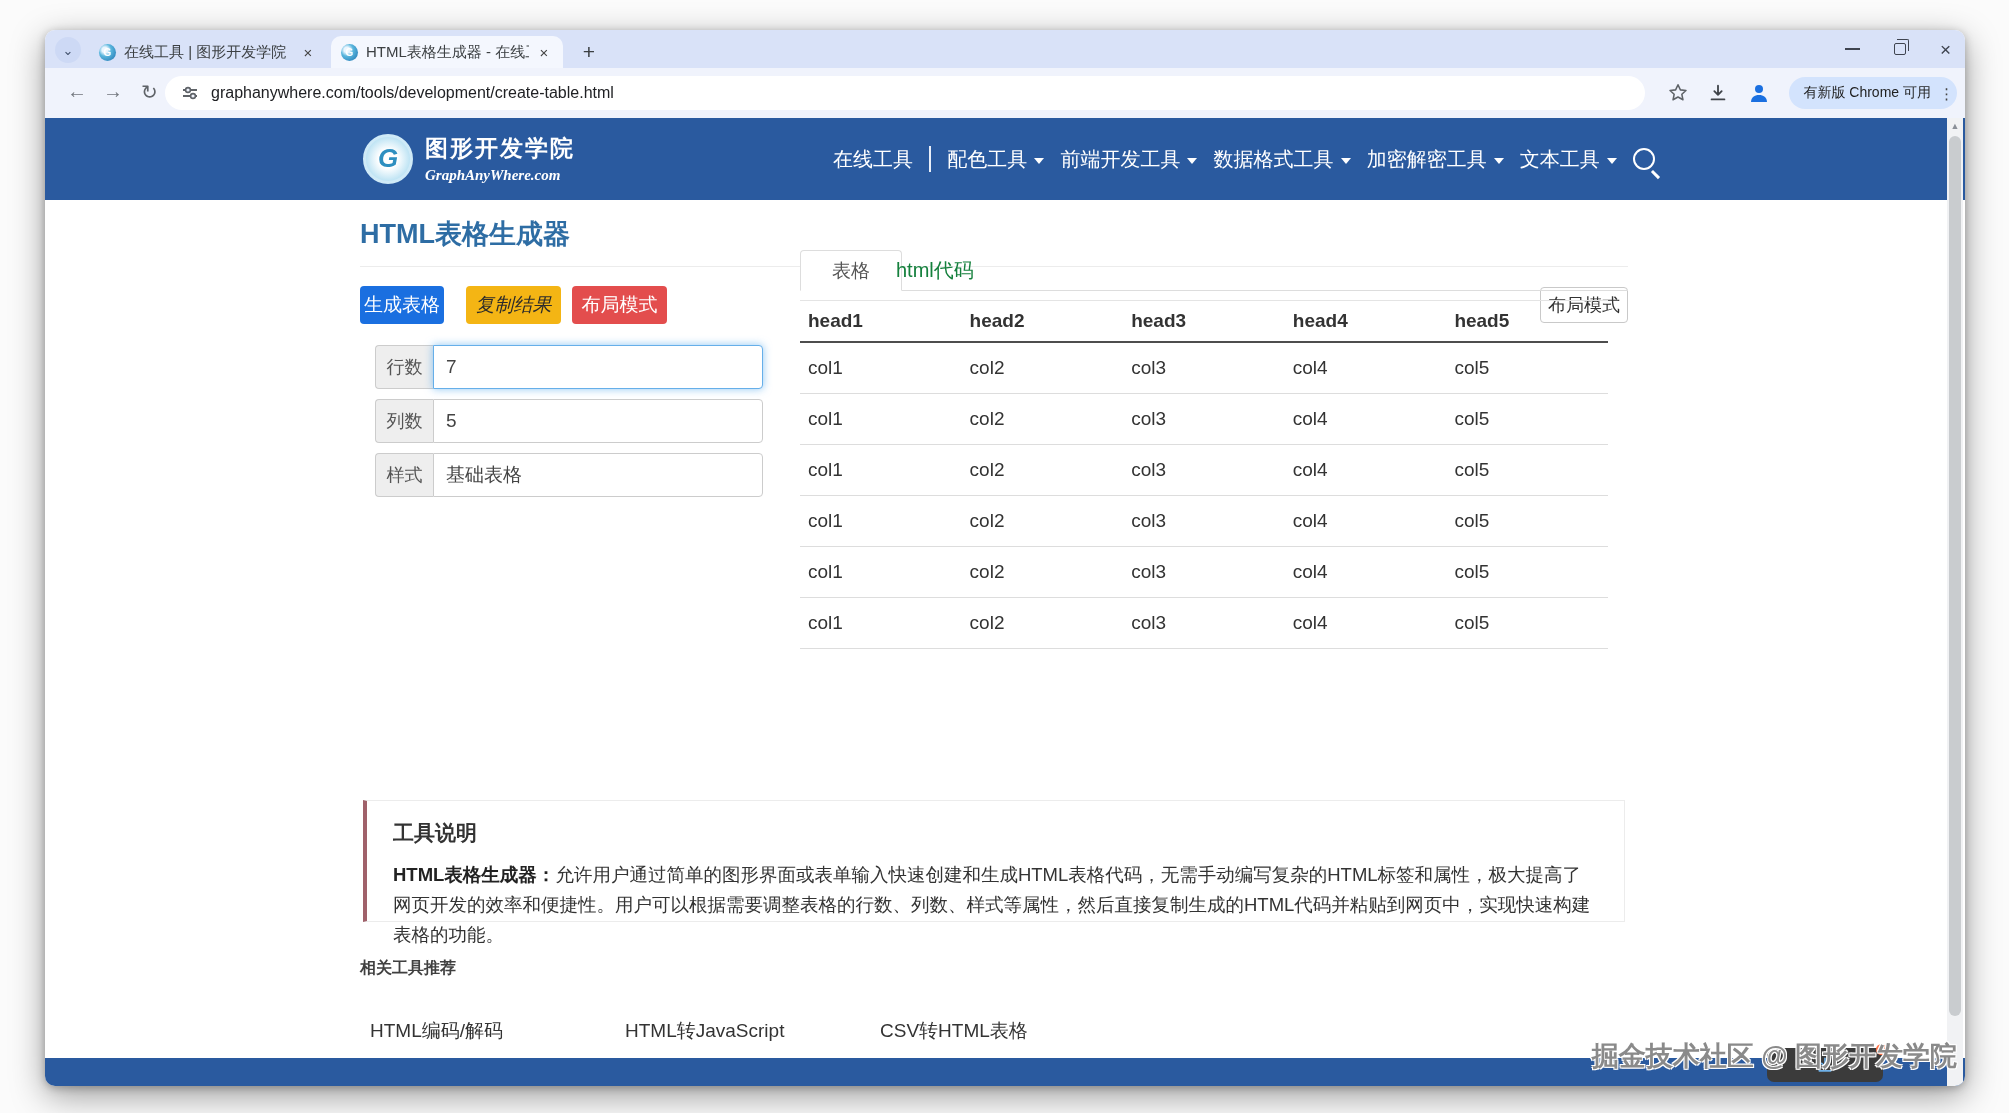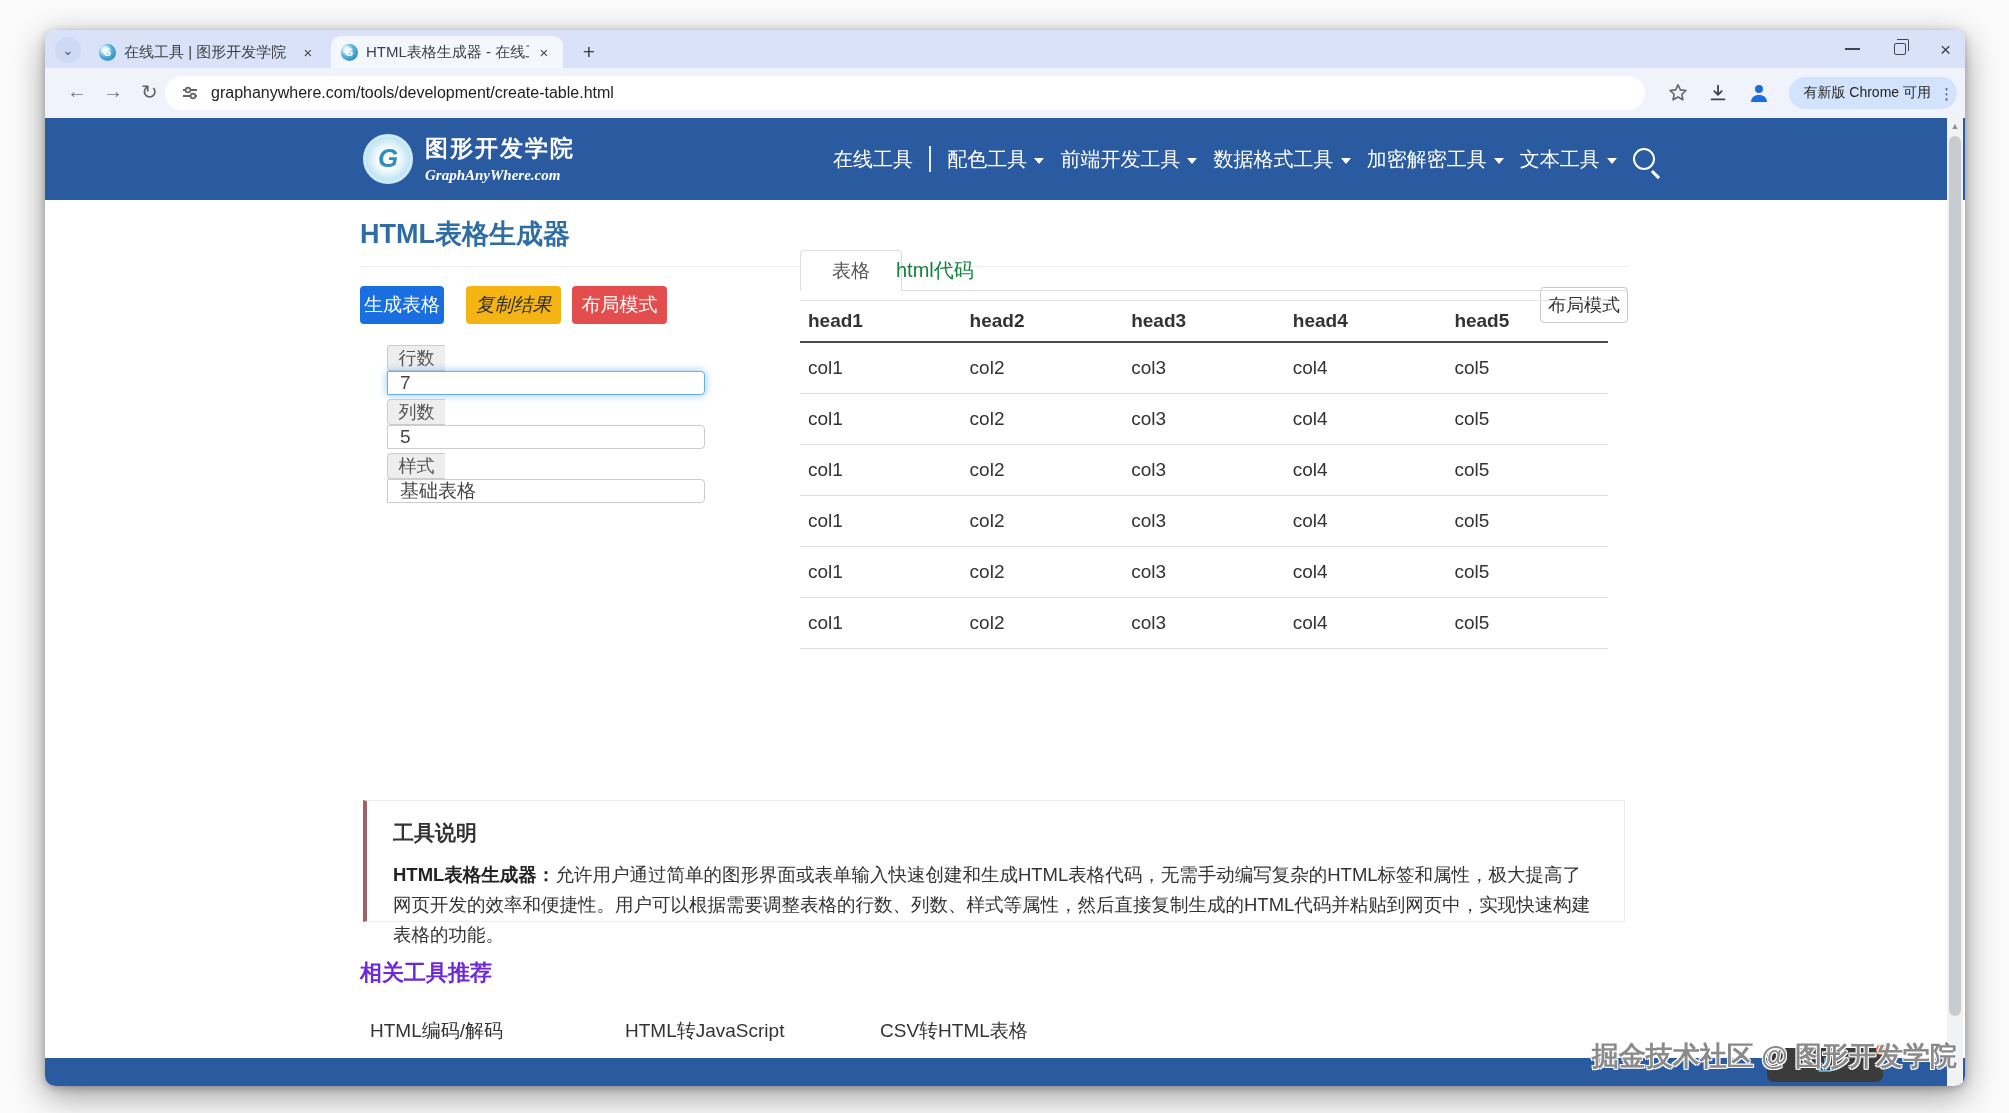--- a/index.html
+++ b/index.html
@@ -64,21 +64,21 @@
   .content { position:absolute; left:0; top:170px; width:100%; height:858px; background:#fff; }
   .page-title { position:absolute; left:315px; top:16px; font-size:27px; font-weight:bold; color:#2e6da4; }
   .title-rule { position:absolute; left:315px; top:66px; width:1268px; border-top:1px solid #ececec; }
 
   .btn { position:absolute; height:38px; border-radius:4px; font-size:19px; display:flex; align-items:center; justify-content:center; }
   .btn-generate { left:315px; top:86px; width:84px; background:#1a6fe0; color:#fff; }
   .btn-copy     { left:421px; top:86px; width:95px; background:#f4b514; color:#2b2b2b;font-style:italic; }
   .btn-clear    { left:527px; top:86px; width:95px; background:#e34d4d; color:#fff; }
   .btn-layout   { left:1495px; top:87px; width:88px; height:36px; background:#fff; border:1px solid #c9c9c9; color:#333; font-size:18px; }
 
-  .igroup { position:absolute; left:342px; width:318px; height:44px; display:flex;flex-direction:column; }
+  .igroup { position:absolute; left:330px; width:388px; height:44px; display:flex; }
   .iaddon { width:58px; background:#eeeeee; border:1px solid #ccc; border-right:none; border-radius:4px 0 0 4px;
             display:flex; align-items:center; justify-content:center; font-size:18px; color:#555; }
   .igroup input { flex:1; border:1px solid #ccc; border-radius:0 4px 4px 0; font-size:19px; color:#444;
                   padding:0 12px; outline:none; font-family:"Liberation Sans", sans-serif; }
   .igroup input.focused { border-color:#66afe9; box-shadow:0 0 9px rgba(82,168,236,.65); }
 
   .result-tabs { position:absolute; left:755px; top:50px; width:828px; height:41px; border-bottom:1px solid #ddd; }
   .rtab-active { position:absolute; left:0; top:0; height:41px; padding:0 31px; background:#fff; border:1px solid #ddd;
                  border-bottom:1px solid #fff; border-radius:4px 4px 0 0; display:flex; align-items:center;
                  font-size:19px; color:#555; }
@@ -89,21 +89,21 @@
   table.result th { text-align:left; font-size:19px; color:#333; font-weight:bold; padding:9px 8px;
                     border-bottom:2px solid #4d4d4d; height:40px; }
   table.result td { font-size:19px; color:#333; padding:14px 8px; border-bottom:1px solid #ddd; height:41px; }
 
   .desc-box { position:absolute; left:318px; top:600px; width:1262px; height:122px; background:#fff;
               border:1px solid #ececec; border-left:4px solid #a0616a; padding:18px 26px; }
   .desc-title { font-size:21px; font-weight:bold; color:#333; }
   .desc-body { margin-top:13px; font-size:18.5px; color:#333; line-height:30px; }
   .desc-body b { color:#222; }
 
-  .related-title { position:absolute; left:315px; top:758px; font-size:22px; font-weight:bold; color:#6d28d9; }
+  .related-title { position:absolute; left:315px; top:758px; font-size:16px; font-weight:bold; color:#404040; }
   .related-link { position:absolute; top:818px; font-size:19px; color:#333; text-decoration:none; }
 
   .footer-bar { position:absolute; left:0; top:1028px; width:100%; height:28px; background:#2a5a9f; }
 
   .shot-chip { position:absolute; left:1722px; top:1018px; width:116px; height:34px; background:#3b3b3b; border-radius:7px;
                display:flex; align-items:center; justify-content:center; z-index:5; }
   .shot-dot { position:absolute; right:-4px; top:-4px; width:11px; height:11px; border-radius:50%; background:#ff7043; }
   .watermark { position:absolute; left:1220px; top:1008px; width:700px; text-align:right; z-index:6;
                font-size:27px; font-weight:bold; color:#8a8a8a;
                text-shadow:-1px -1px 0 #fff, 1px -1px 0 #fff, -1px 1px 0 #fff, 1px 1px 0 #fff; padding-right:8px; }

